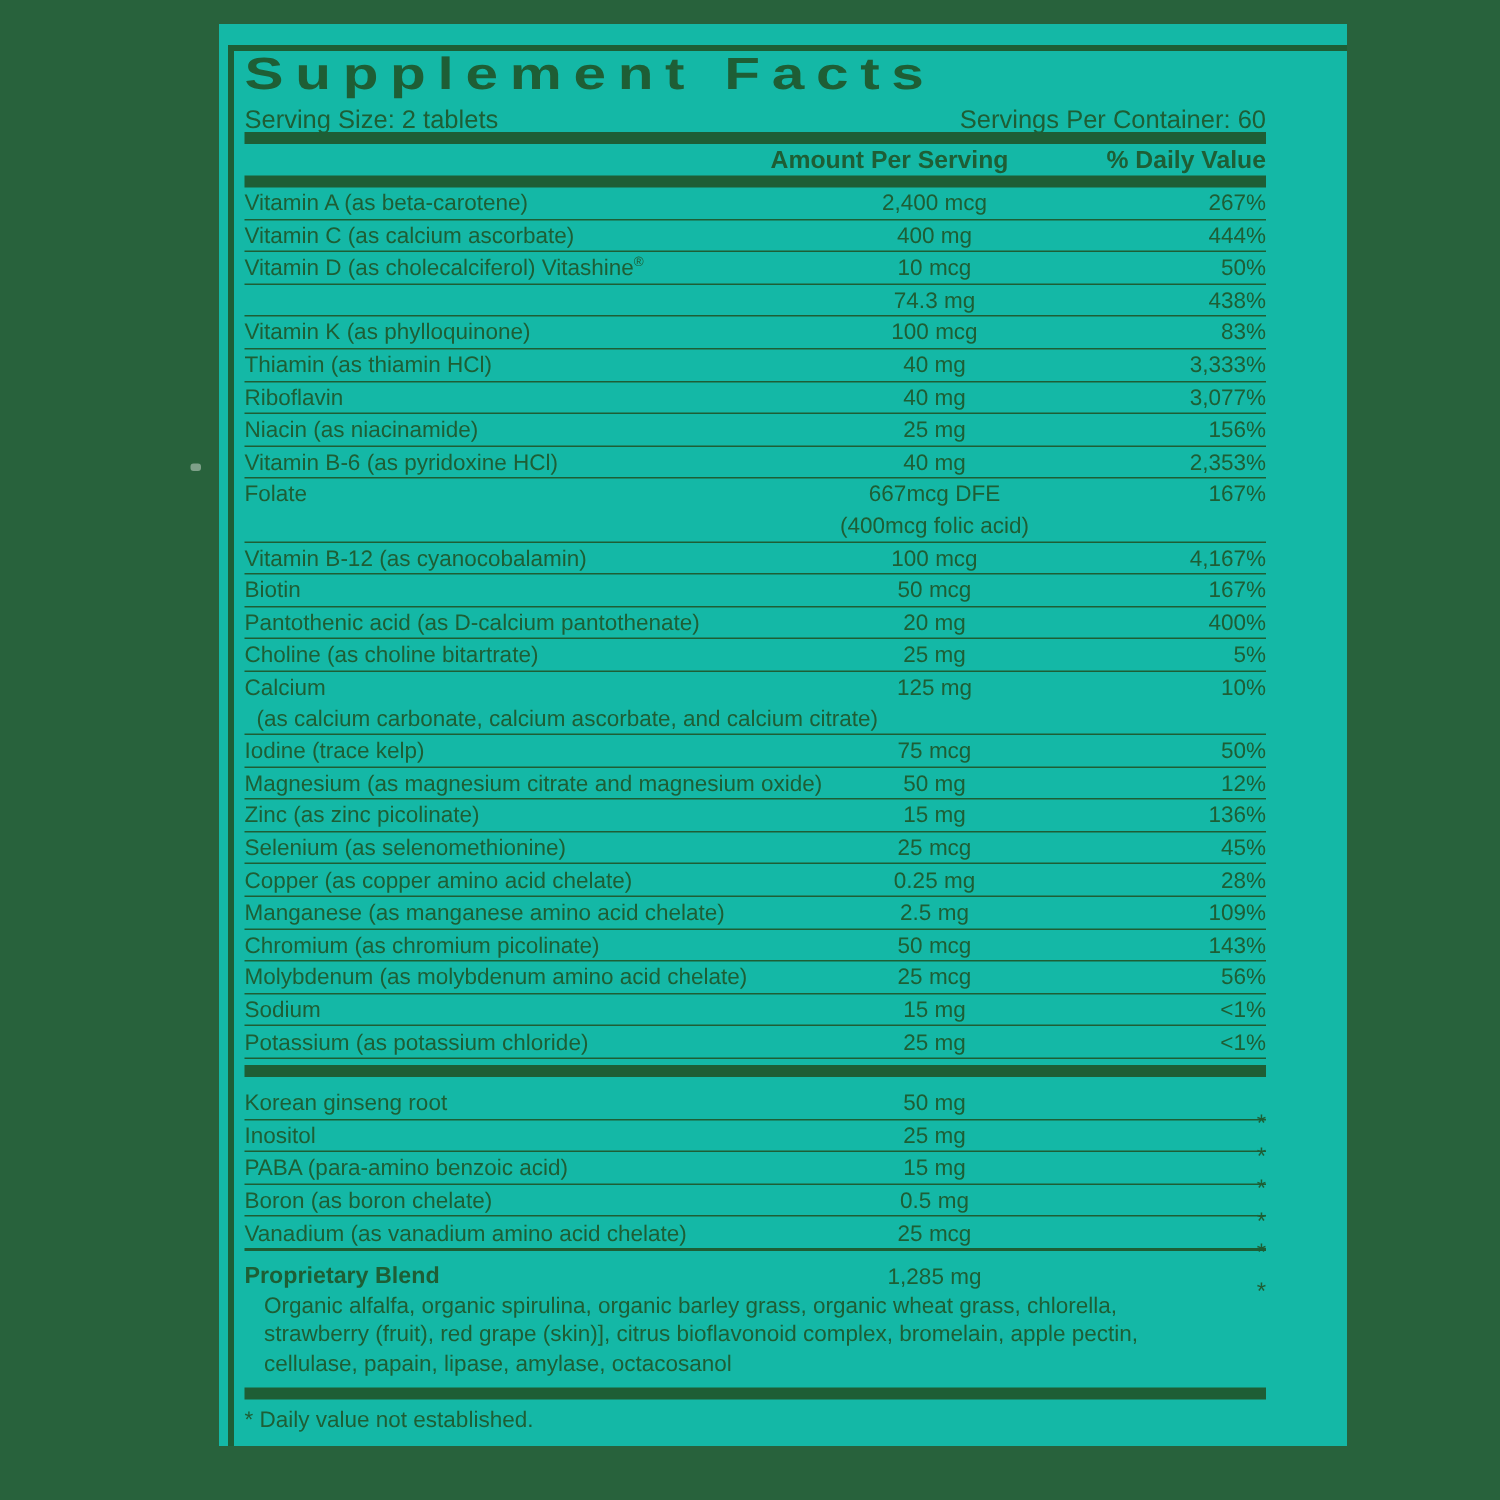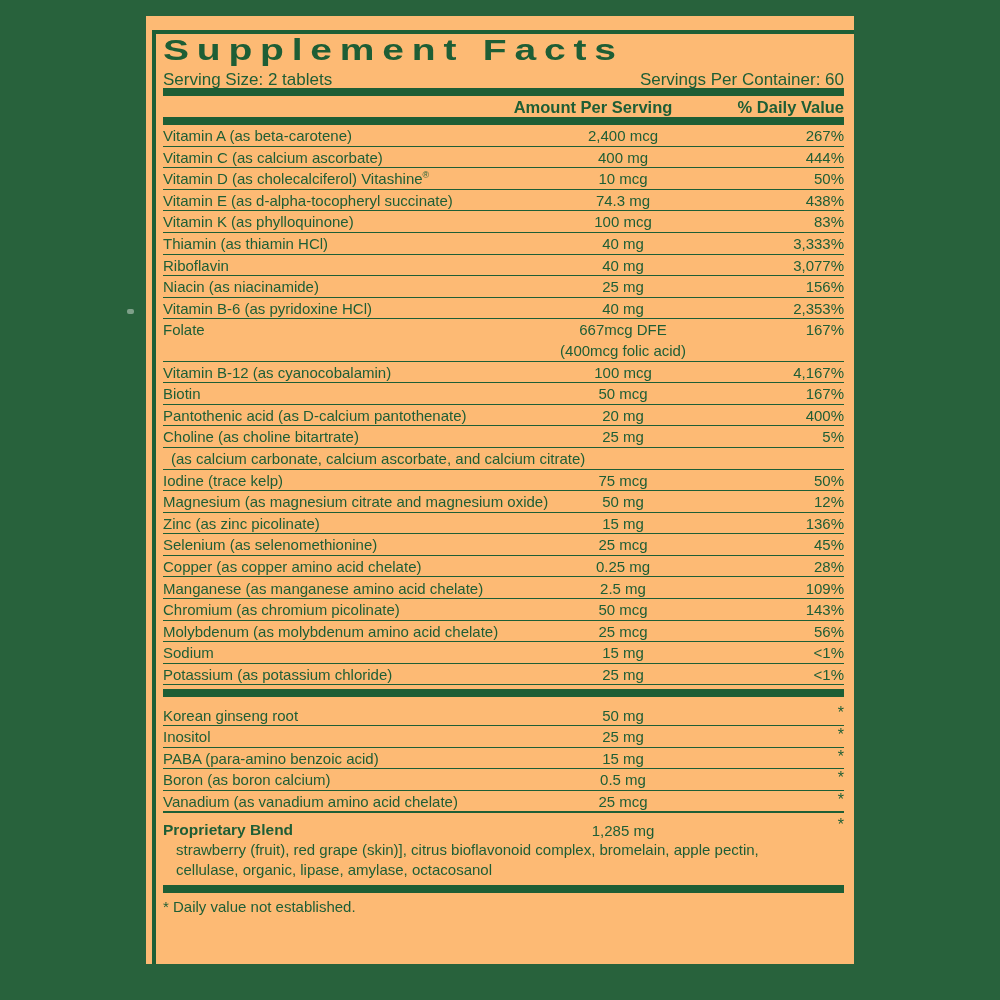--- a/index.html
+++ b/index.html
@@ -9,21 +9,22 @@
     font-family:"Liberation Sans", sans-serif;
     position:relative;
   }
   .stage { position:absolute; inset:0; }
   .speck {
     position:absolute; left:127px; top:309px; width:7px; height:5px;
     background:rgba(230,238,230,0.45); border-radius:2px;
   }
   .panel {
     position:absolute; left:146px; top:16px; width:708px; height:948px;
-    background:#fdba74;
+    background:#14b8a6;
+    padding-left:44px;
   }
   .frame {
     position:absolute; left:6px; top:14px; right:0; bottom:0;
     border-left:4px solid #1E5E35; border-top:4px solid #1E5E35;
   }
   .content {
     position:absolute; left:7px; top:0; width:681px;
     color:#1E5E35;
   }
   .title {
@@ -53,21 +54,21 @@
   .row.medline { border-bottom:2.5px solid #1E5E35; }
   .row .name {
     position:absolute; left:0; bottom:2.5px; white-space:nowrap;
   }
   .row .name.indent { left:8px; }
   .row .name.bold { font-weight:bold; font-size:15.5px; }
   .row .amount {
     position:absolute; left:460px; bottom:2.5px; transform:translateX(-50%); white-space:nowrap;
   }
   .row .dv {
-    position:absolute; right:0; bottom:2.5px; white-space:nowrap;
+    position:absolute; right:0; bottom:2.5px; white-space:nowrap;margin-top:16px;
   }
   .row .dv.star { bottom:auto; top:1px; font-size:16px; }
   .gap4 { height:4px; } .gap7 { height:7px; } .gap6 { height:6px; } .gap3 { height:3px; }
   .blend-row { height:24px; }
   .blend-desc { padding-left:13px; }
   .blend-line { font-size:15px; line-height:19.4px; white-space:nowrap; }
   .footnote { font-size:15px; line-height:1; padding-top:6px; }
 </style>
 </head>
 <body>
@@ -105,21 +106,20 @@
               <span class="name">Vitamin C (as calcium ascorbate)</span>
               <span class="amount">400 mg</span>
               <span class="dv">444%</span>
             </div>
             <div class="row">
               <span class="name">Vitamin D (as cholecalciferol) Vitashine<sup style="font-size:9px">®</sup></span>
               <span class="amount">10 mcg</span>
               <span class="dv">50%</span>
             </div>
             <div class="row">
-              <span class="name">Vitamin E (as d-alpha-tocopheryl succinate)</span>
               <span class="amount">74.3 mg</span>
               <span class="dv">438%</span>
             </div>
             <div class="row">
               <span class="name">Vitamin K (as phylloquinone)</span>
               <span class="amount">100 mcg</span>
               <span class="dv">83%</span>
             </div>
             <div class="row">
               <span class="name">Thiamin (as thiamin HCl)</span>
@@ -162,20 +162,25 @@
             <div class="row">
               <span class="name">Pantothenic acid (as D-calcium pantothenate)</span>
               <span class="amount">20 mg</span>
               <span class="dv">400%</span>
             </div>
             <div class="row">
               <span class="name">Choline (as choline bitartrate)</span>
               <span class="amount">25 mg</span>
               <span class="dv">5%</span>
             </div>
+            <div class="row noline">
+              <span class="name">Calcium</span>
+              <span class="amount">125 mg</span>
+              <span class="dv">10%</span>
+            </div>
             <div class="row">
               <span class="name indent">(as calcium carbonate, calcium ascorbate, and calcium citrate)</span>
             </div>
             <div class="row">
               <span class="name">Iodine (trace kelp)</span>
               <span class="amount">75 mcg</span>
               <span class="dv">50%</span>
             </div>
             <div class="row">
               <span class="name">Magnesium (as magnesium citrate and magnesium oxide)</span>
@@ -238,42 +243,43 @@
               <span class="name">Inositol</span>
               <span class="amount">25 mg</span>
               <span class="dv star">*</span>
             </div>
             <div class="row">
               <span class="name">PABA (para-amino benzoic acid)</span>
               <span class="amount">15 mg</span>
               <span class="dv star">*</span>
             </div>
             <div class="row">
-              <span class="name">Boron (as boron calcium)</span>
+              <span class="name">Boron (as boron chelate)</span>
               <span class="amount">0.5 mg</span>
               <span class="dv star">*</span>
             </div>
             <div class="row medline">
               <span class="name">Vanadium (as vanadium amino acid chelate)</span>
               <span class="amount">25 mcg</span>
               <span class="dv star">*</span>
             </div>
           </div>
 
         <div class="gap3"></div>
 
         <div class="row noline blend-row">
           <span class="name bold">Proprietary Blend</span>
           <span class="amount">1,285 mg</span>
           <span class="dv star">*</span>
         </div>
 
         <div class="blend-desc" id="blend-desc">
+            <div class="blend-line">Organic alfalfa, organic spirulina, organic barley grass, organic wheat grass, chlorella,</div>
             <div class="blend-line">strawberry (fruit), red grape (skin)], citrus bioflavonoid complex, bromelain, apple pectin,</div>
-            <div class="blend-line">cellulase, organic, lipase, amylase, octacosanol</div>
+            <div class="blend-line">cellulase, papain, lipase, amylase, octacosanol</div>
           </div>
 
         <div class="gap6"></div>
         <div class="bar thick"></div>
 
         <div class="footnote">* Daily value not established.</div>
 
       </div>
     </div>
   </div>

